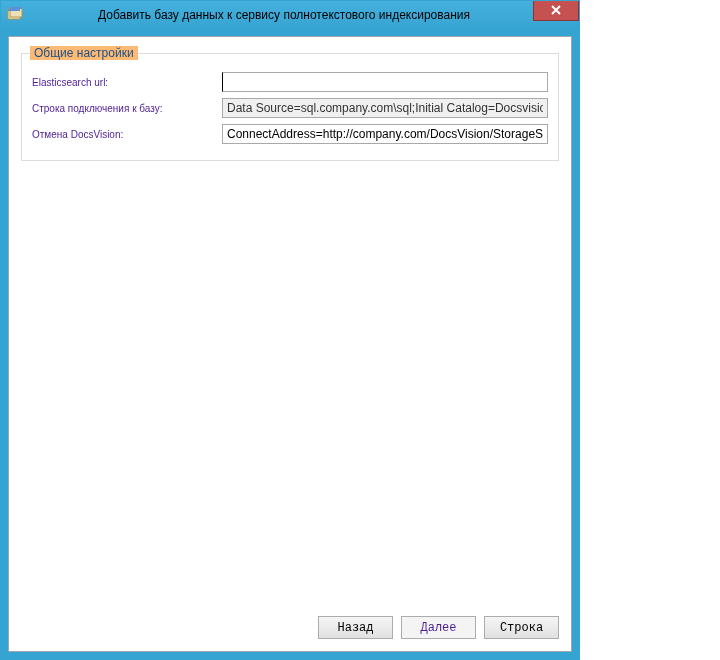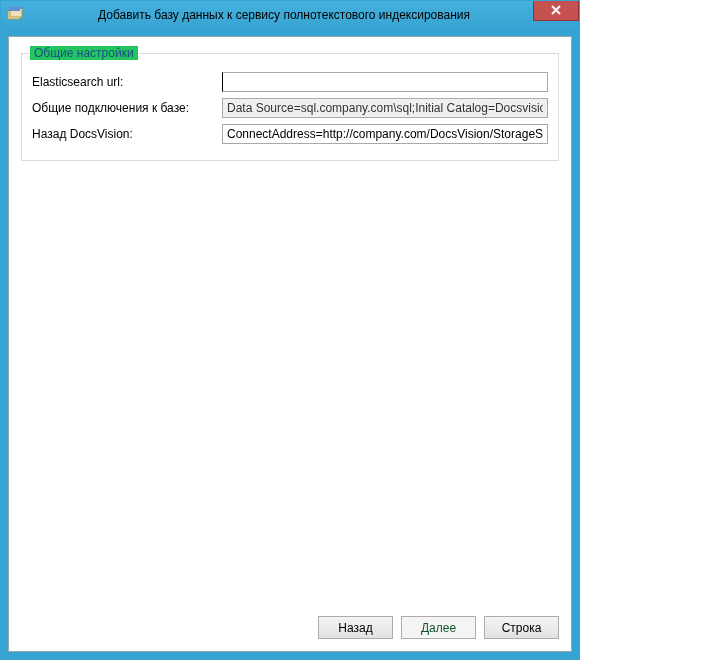--- a/index.html
+++ b/index.html
@@ -81,34 +81,34 @@
     .groupbox {
       border: 1px solid #dcdcdc;
       position: relative;
       padding: 18px 10px 10px 10px;
       margin-top: 6px;
     }
     .groupbox-legend {
       position: absolute;
       top: -8px;
       left: 8px;
-      background: #22c55e;
+      background: #fdba74;
       padding: 0 4px;
       color: #1b4f8a;
       font-size: 12px;
     }
     .form-row {
       display: flex;
       align-items: center;
       margin-bottom: 6px;
     }
     .form-label {
       width: 190px;
-      color: #000000;
-      font-size: 12px;
+      color: #4c1d95;
+      font-size: 10px;
       padding-right: 6px;
     }
     .form-input {
       flex: 1;
       height: 20px;
       border: 1px solid #a9a9a9;
       padding: 1px 4px;
       font-family: inherit;
       font-size: 12px;
       background: #fff;
@@ -126,35 +126,36 @@
       min-width: 75px;
       height: 23px;
       background: linear-gradient(#f5f5f5, #e1e1e1);
       border: 1px solid #acacac;
       font-family: inherit;
       font-size: 12px;
       padding: 0 12px;
       cursor: pointer;
     }
     .btn[disabled] {
-      color: #14532d;
+      color: #4c1d95;
       cursor: default;
       background: #f4f4f4;
     }
     .spacer {
       flex: 1;
     }
     .footer {
       display: flex;
       justify-content: flex-end;
       gap: 8px;
       padding: 8px 0 2px 0;
     }
     .footer .btn {
       width: 75px;
+      font-family: Liberation Mono, monospace;
     }
     .cursor-bar {
       border-left: 1px solid #000;
       padding-left: 1px;
     }
   </style>
 </head>
 <body>
 
 <div class="window">
@@ -182,26 +183,26 @@
 
       <div class="groupbox">
         <div class="groupbox-legend">Общие настройки</div>
 
         <div class="form-row">
           <div class="form-label">Elasticsearch url:</div>
           <input type="text" class="form-input cursor-bar" value="" style="">
         </div>
 
         <div class="form-row">
-          <div class="form-label">Общие подключения к базе:</div>
+          <div class="form-label">Строка подключения к базу:</div>
           <input type="text" class="form-input readonly" readonly="" value="Data Source=sql.company.com\sql;Initial Catalog=DocsvisionDB;User ID=sa;Password=****" style="">
         </div>
 
         <div class="form-row">
-          <div class="form-label">Назад DocsVision:</div>
+          <div class="form-label">Отмена DocsVision:</div>
           <input type="text" class="form-input" value="ConnectAddress=http://company.com/DocsVision/StorageServer/StorageServerService.asmx" style="">
         </div>
 
       </div>
 
       <div class="spacer"></div>
 
       <div class="footer">
         <button class="btn">Назад</button>
         <button class="btn" disabled="">Далее</button>

